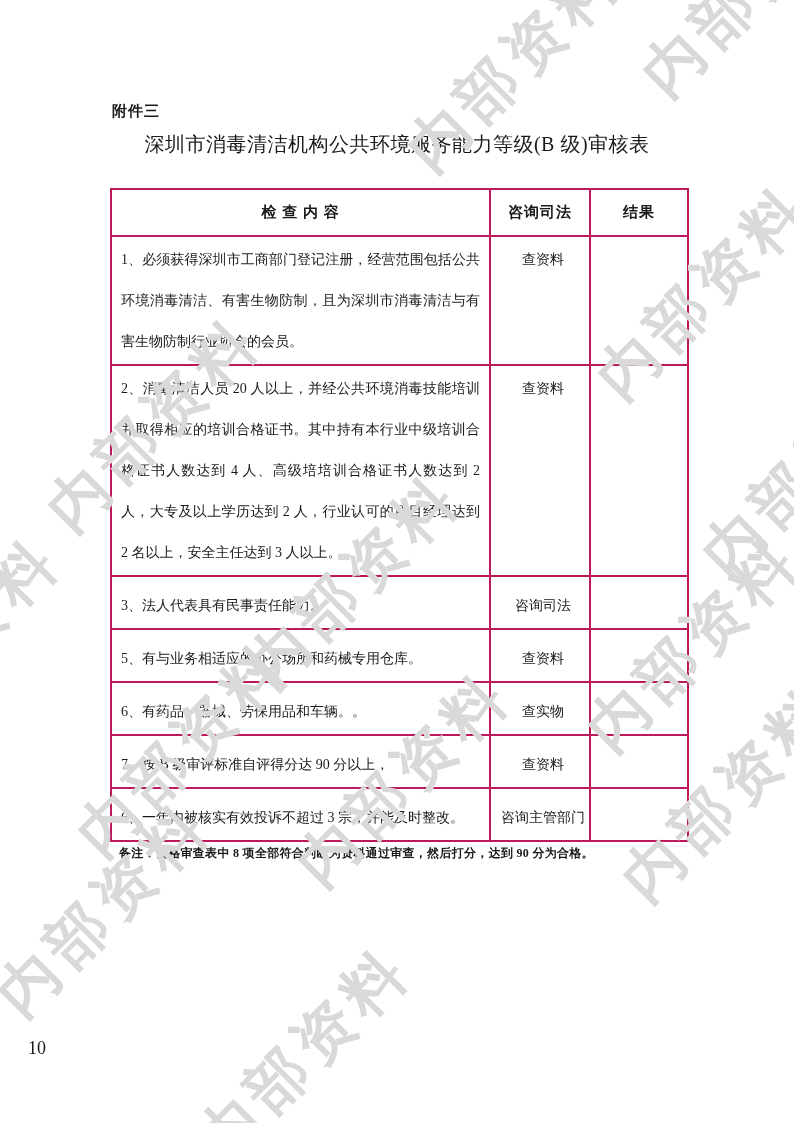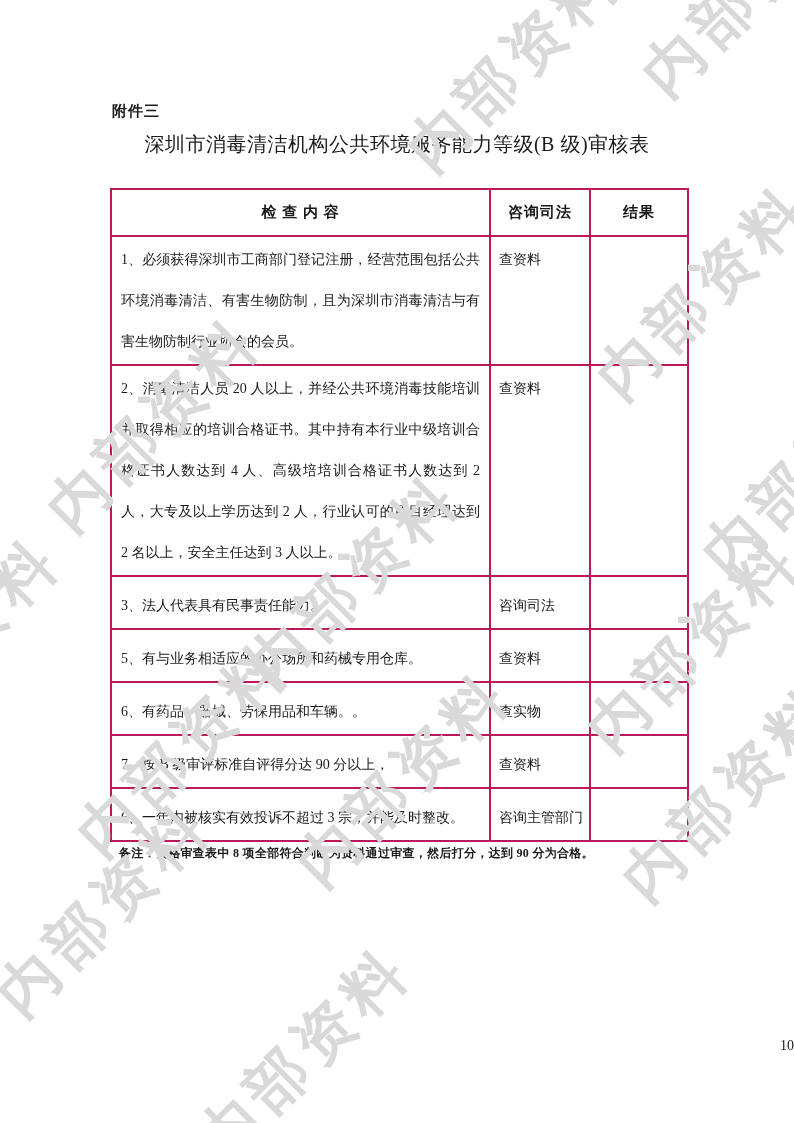--- a/index.html
+++ b/index.html
@@ -98,42 +98,42 @@
   }
   .audit-table td {
     line-height: 41px;
     padding: 2px 8px;
   }
   .cell-content {
     text-align: justify;
     text-justify: inter-character;
     padding: 2px 9px !important;
   }
-  .cell-method { padding: 2px 2px 2px 8px !important; }
+  .cell-method { padding: 2px 2px 2px 8px !important; text-align: center; }
   .cell-result { padding: 2px 4px !important; }
   tr.single td { height: 46px; padding-top: 8px !important; }
 
   
   .note {
     position: absolute;
     left: 119px;
     top: 845px;
     font-size: 12px;
     font-weight: bold;
     letter-spacing: 0.3px;
     white-space: nowrap;
     z-index: 2;
   }
   .page-number {
     position: absolute;
     left: 0;
     top: 1038px;
     width: 100%;
-    text-align: right;
-    font-size: 14px;
+    text-align: left;
+    font-size: 18px;
     z-index: 2;
     padding-left: 28px;
   }
 </style>
 </head>
 <body>
 
 <div class="page">
 
   <div class="wm-layer">

